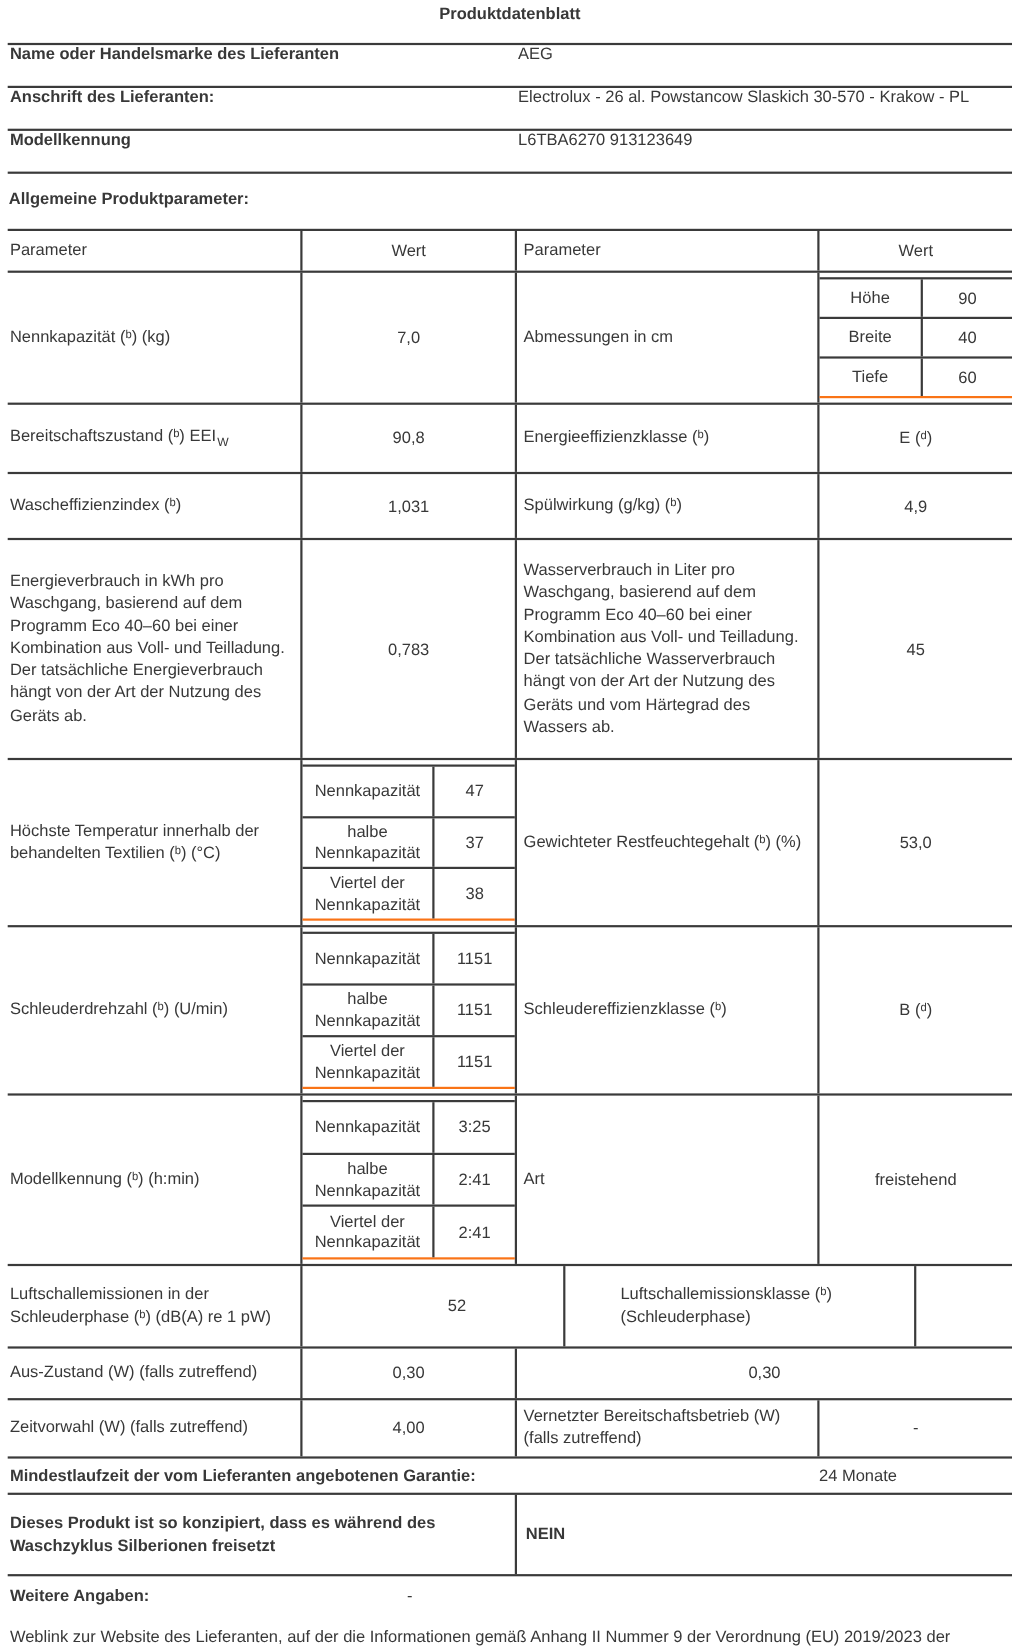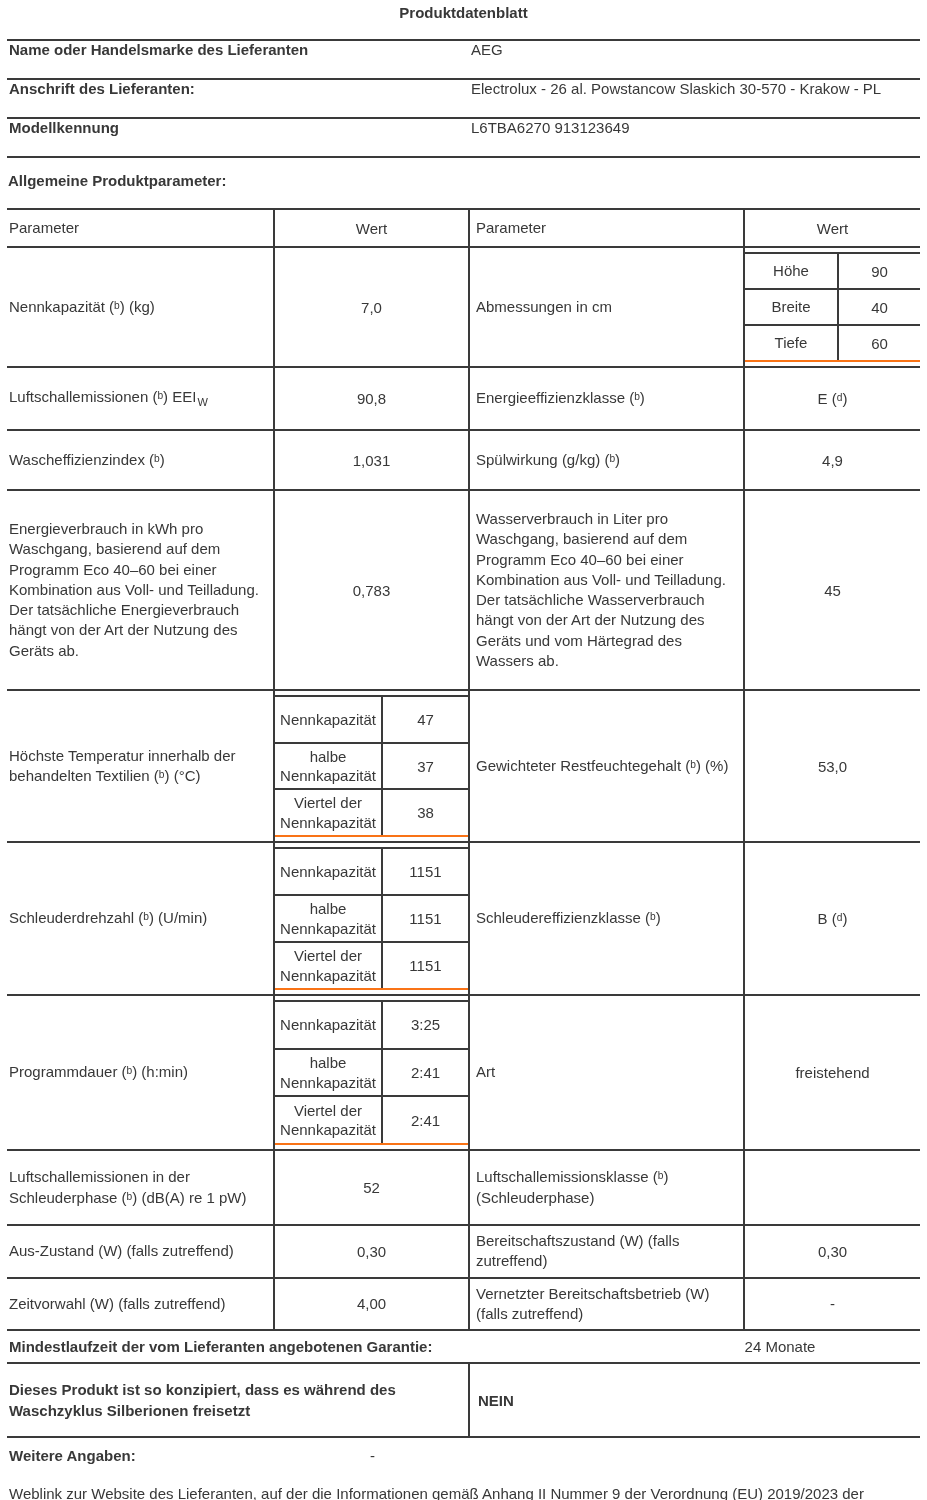--- a/index.html
+++ b/index.html
@@ -37,33 +37,33 @@
   .hdr .c1, .hdr .c3 { padding-top: 0; padding-bottom: 0; }
   .hdr { min-height: 38px; }
 
   .r-capacity { min-height: 120px; }
   .r-eei      { min-height: 63px; }
   .r-wash     { min-height: 60px; }
   .r-energy   { min-height: 200px; }
   .r-temp     { min-height: 152px; }
   .r-spin     { min-height: 153px; }
   .r-duration { min-height: 155px; }
-  .r-noise    { min-height: 75px; }
+  .r-noise    { min-height: 75px; gap: 44px; }
   .r-off      { min-height: 47px; }
   .r-delay    { min-height: 51px; }
 
   
   .subtable {
     align-self: stretch; width: 100%;
     display: flex; flex-direction: column;
     margin: 4px 0; border-bottom: 2px solid #f97316;
   }
   .subrow { flex: 1; display: flex; border-top: 2px solid #3a3a3a; }
   .sublabel {
-    width: 108px; border-right: 2px solid #3a3a3a;
+    width: 120px; border-right: 2px solid #3a3a3a;
     display: flex; align-items: center; justify-content: center;
     text-align: center; line-height: 1.3; padding: 1px;
   }
   .subvalue { flex: 1; display: flex; align-items: center; justify-content: center; }
   .dims .sublabel { width: 94px; }
 
   .subw { font-size: 11px; vertical-align: -4px; margin-left: 1px; }
 
   
   .f-warranty { display: flex; align-items: center; min-height: 33px; border-bottom: 2px solid #3a3a3a; }
@@ -139,21 +139,21 @@
           <div class="subrow">
             <div class="sublabel">Tiefe</div>
             <div class="subvalue">60</div>
           </div>
         </div>
       </div>
     </div>
 
     <div class="trow r-eei">
       <div class="c1">
-        <span class="cellpara"><span>Luftschallemissionen (ᵇ) EEI</span><span class="subw">W</span></span>
+        <span class="cellpara"><span>Bereitschaftszustand (ᵇ) EEI</span><span class="subw">W</span></span>
       </div>
       <div class="c2">90,8</div>
       <div class="c3">
           <span class="cellpara">Energieeffizienzklasse (ᵇ)</span>
         </div>
       <div class="c4">E (ᵈ)</div>
     </div>
 
     <div class="trow r-wash">
       <div class="c1">
@@ -224,21 +224,21 @@
         </div>
       </div>
       <div class="c3">
           <span class="cellpara">Schleudereffizienzklasse (ᵇ)</span>
         </div>
       <div class="c4">B (ᵈ)</div>
     </div>
 
     <div class="trow r-duration">
       <div class="c1">
-          <span class="cellpara">Programmdauer (ᵇ) (h:min)</span>
+          <span class="cellpara">Modellkennung (ᵇ) (h:min)</span>
         </div>
       <div class="c2">
         <div class="subtable">
           <div class="subrow">
             <div class="sublabel">Nennkapazität</div>
             <div class="subvalue">3:25</div>
           </div>
           <div class="subrow">
             <div class="sublabel">halbe Nennkapazität</div>
             <div class="subvalue">2:41</div>
@@ -263,23 +263,20 @@
       <div class="c3">
           <span class="cellpara">Luftschallemissionsklasse (ᵇ) (Schleuderphase)</span>
         </div>
     </div>
 
     <div class="trow r-off">
       <div class="c1">
           <span class="cellpara">Aus-Zustand (W) (falls zutreffend)</span>
         </div>
       <div class="c2">0,30</div>
-      <div class="c3">
-          <span class="cellpara">Bereitschaftszustand (W) (falls zutreffend)</span>
-        </div>
       <div class="c4">0,30</div>
     </div>
 
     <div class="trow r-delay">
       <div class="c1">
           <span class="cellpara">Zeitvorwahl (W) (falls zutreffend)</span>
         </div>
       <div class="c2">4,00</div>
       <div class="c3">
           <span class="cellpara">Vernetzter Bereitschaftsbetrieb (W) (falls zutreffend)</span>

